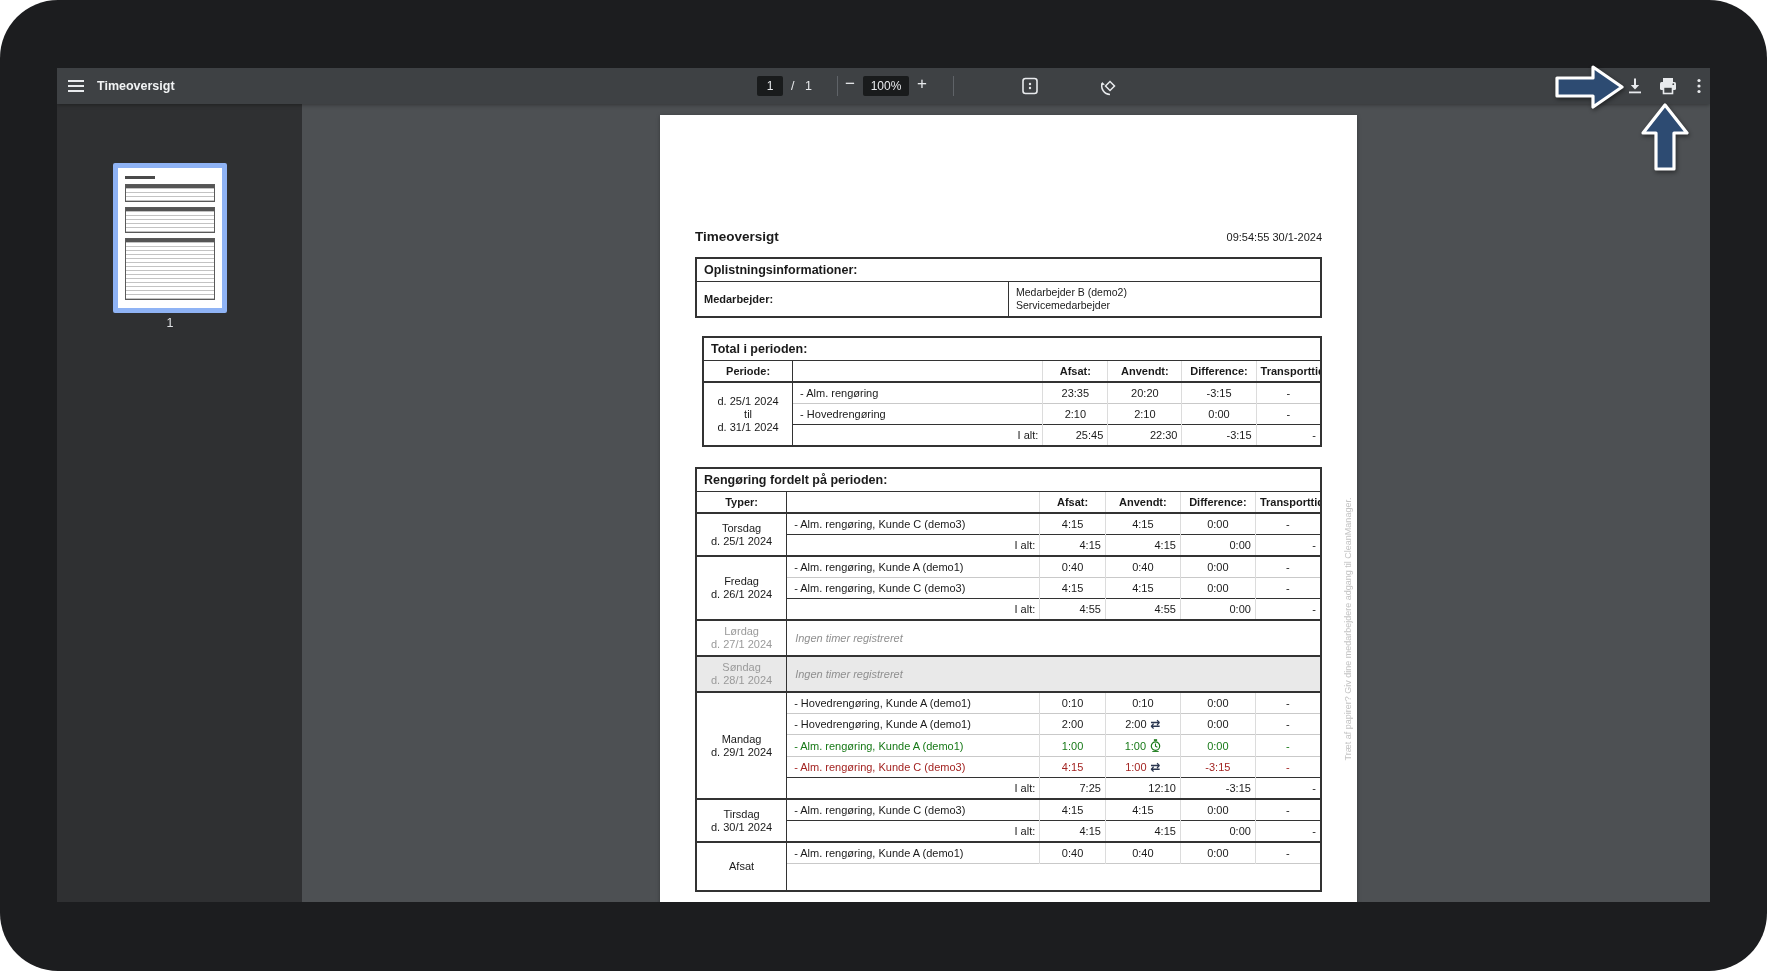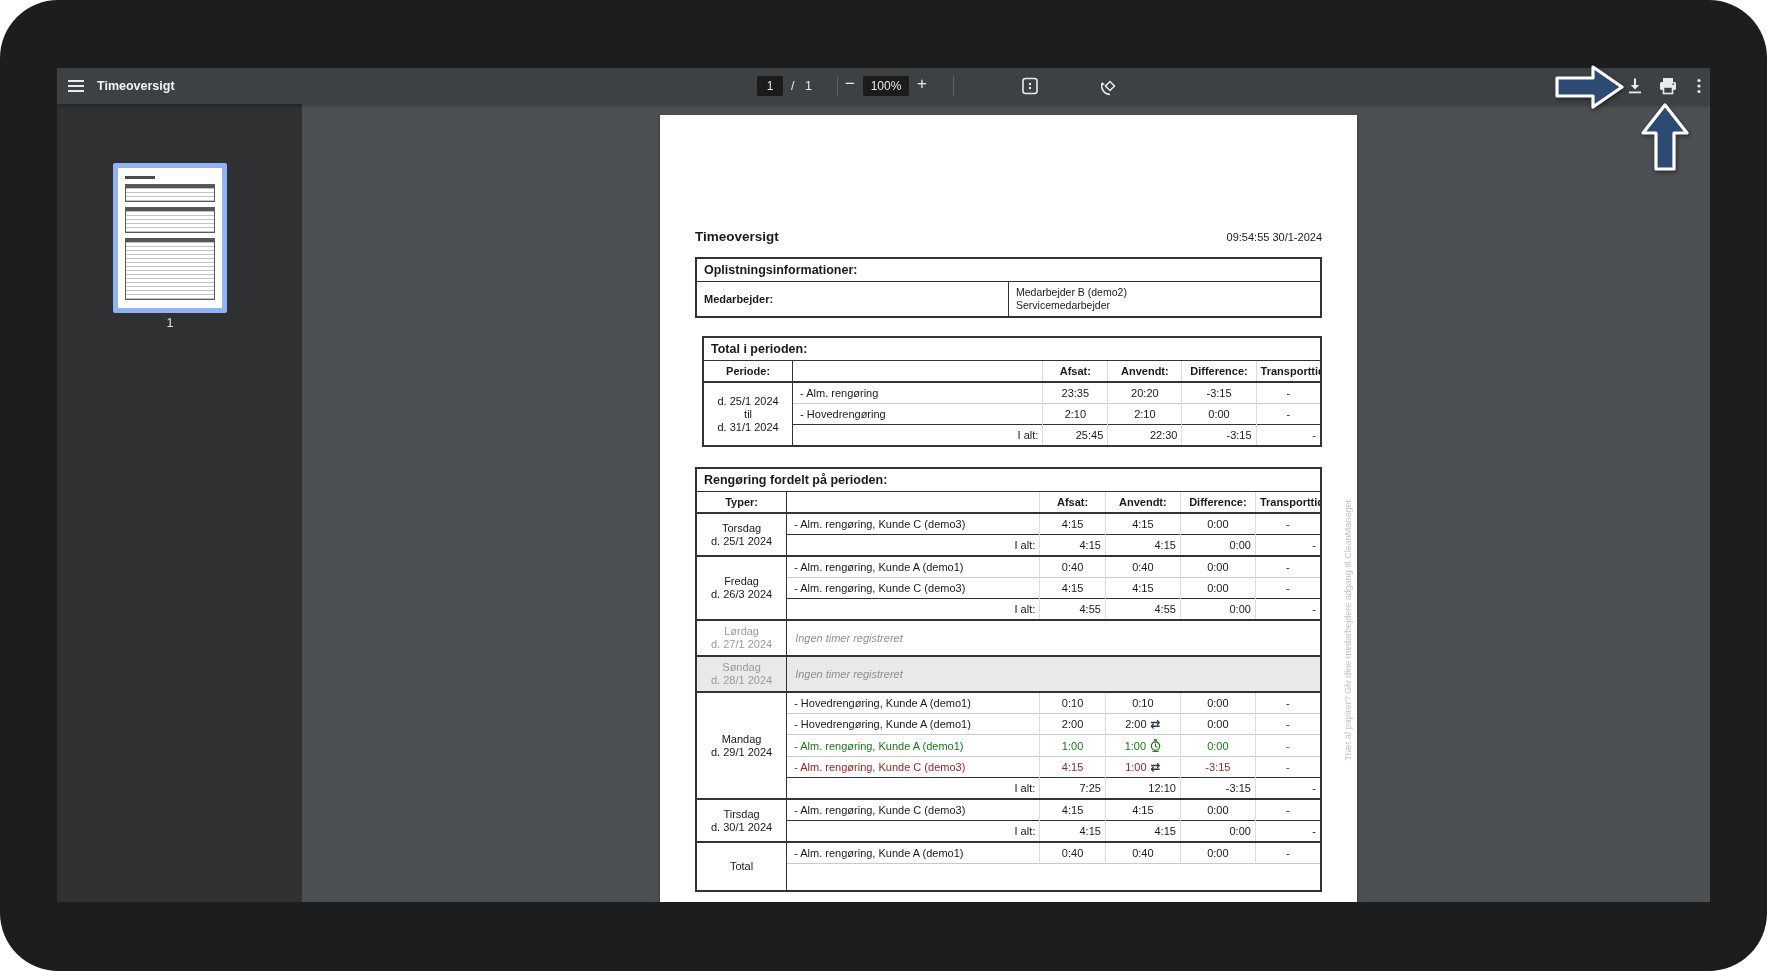--- a/index.html
+++ b/index.html
@@ -331,21 +331,21 @@
                     <td class="c-num"><span class="val-wrap">
                         <span>0:00</span>
                       </span></td>
                     <td class="c-num"><span class="val-wrap">
                         <span>-</span>
                       </span></td>
                   </tr>
                   <tr class="body-row group-start">
                     <td rowspan="3" class="c-date">
                       <div>Fredag</div>
-                      <div>d. 26/3 2024</div>
+                      <div>d. 26/1 2024</div>
                     </td>
                     <td class="c-label">- Alm. rengøring, Kunde A (demo1)</td>
                     <td class="c-num"><span class="val-wrap">
                         <span>0:40</span>
                       </span></td>
                     <td class="c-num"><span class="val-wrap">
                         <span>0:40</span>
                       </span></td>
                     <td class="c-num"><span class="val-wrap">
                         <span>0:00</span>
@@ -514,21 +514,21 @@
                       </span></td>
                     <td class="c-num"><span class="val-wrap">
                         <span>0:00</span>
                       </span></td>
                     <td class="c-num"><span class="val-wrap">
                         <span>-</span>
                       </span></td>
                   </tr>
                   <tr class="body-row group-start">
                     <td rowspan="2" class="c-date">
-                      <div>Total</div>
+                      <div>Afsat</div>
                     </td>
                     <td class="c-label">- Alm. rengøring, Kunde A (demo1)</td>
                     <td class="c-num"><span class="val-wrap">
                         <span>0:40</span>
                       </span></td>
                     <td class="c-num"><span class="val-wrap">
                         <span>0:40</span>
                       </span></td>
                     <td class="c-num"><span class="val-wrap">
                         <span>0:00</span>

